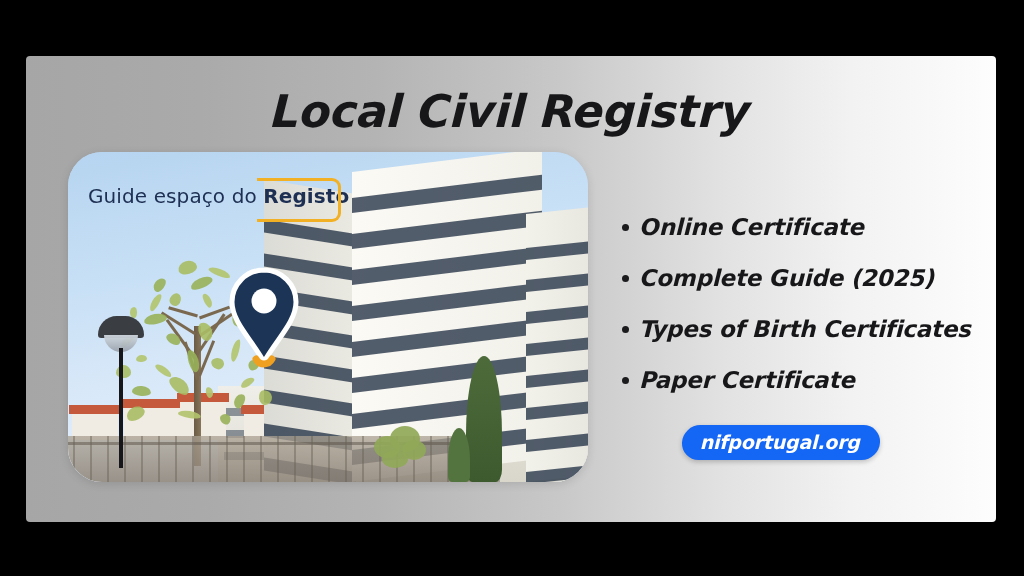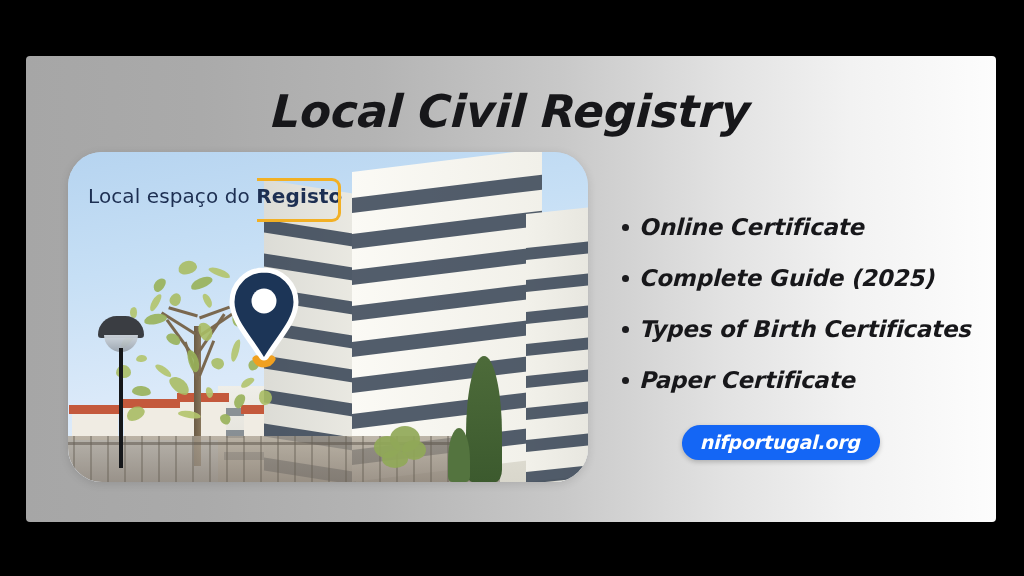--- a/index.html
+++ b/index.html
@@ -286,21 +286,21 @@
       <div class="pin">
         <svg width="72" height="104" viewBox="0 0 72 104">
           <path d="M36 4 C18.3 4 4 18.3 4 36 C4 56 24 74 36 96 C48 74 68 56 68 36 C68 18.3 53.7 4 36 4 Z" fill="#1c3557" stroke="#ffffff" stroke-width="5"></path>
           <circle cx="36" cy="35" r="12.5" fill="#ffffff"></circle>
           <path d="M28 93 a9 9 0 0 0 16 0" fill="none" stroke="#f0a020" stroke-width="7" stroke-linecap="round"></path>
         </svg>
       </div>
 
       <div class="ov">
         <div class="ov-bracket"></div>
-        <span class="ov-txt"><span>Local espaço do </span><span class="ov-bold">Registo</span></span>
+        <span class="ov-txt"><span>Guide espaço do </span><span class="ov-bold">Registo</span></span>
       </div>
     </div>
 
     <div class="bullets">
       <div class="bl">
         <span class="dot"></span>
         <span class="bl-t">Online Certificate</span>
       </div>
       <div class="bl">
         <span class="dot"></span>

